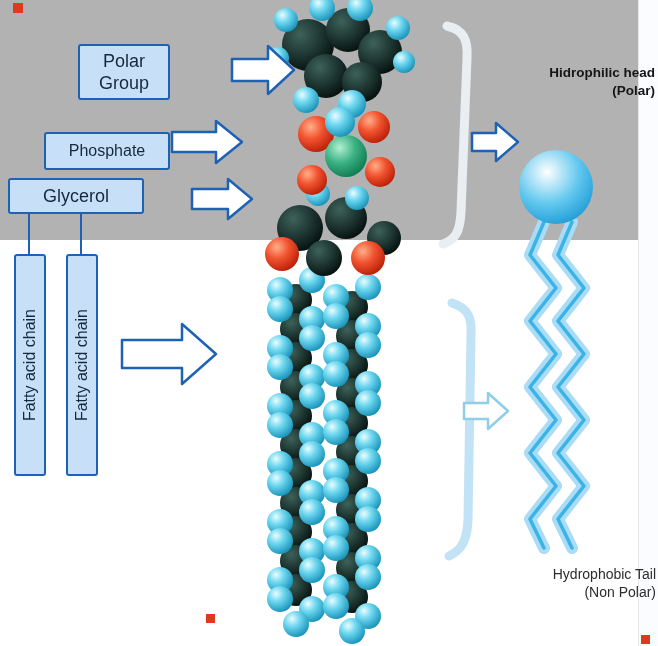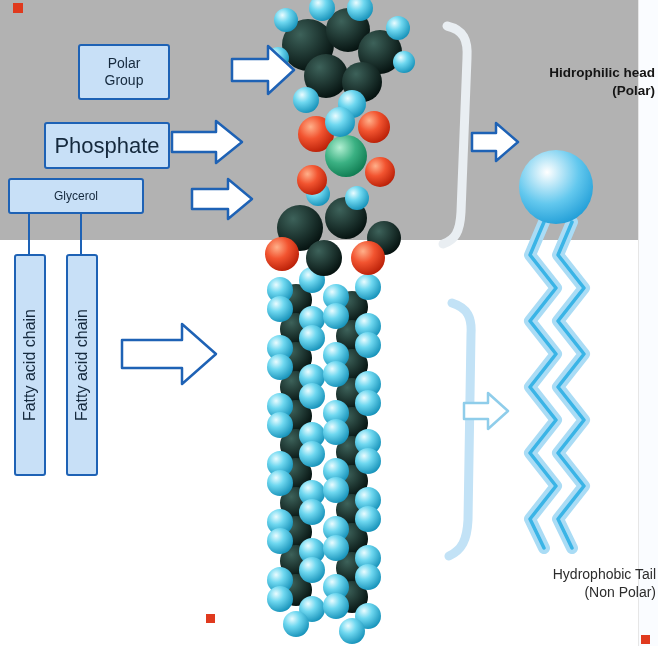--- a/index.html
+++ b/index.html
@@ -9,23 +9,23 @@
   }
   .bg-top{position:absolute;left:0;top:0;width:638px;height:240px;background:var(--background-top,#b2b2b2);}
   .right-strip{position:absolute;left:638px;top:0;width:20px;height:646px;background:#fafcff;border-left:1px solid #e6e6e6;}
   svg.art{position:absolute;left:0;top:0;width:658px;height:646px;}
   .label-box{
     position:absolute;background:var(--box-fill,#c8e0f7);border:2px solid var(--box-border,#1e62b5);
     border-radius:3px;display:flex;align-items:center;justify-content:center;
     color:#15293d;box-sizing:border-box;
   }
   .label-box span{white-space:pre-line;text-align:center;line-height:1.25;}
-  .box-polar{left:78px;top:44px;width:92px;height:56px;font-size:14px;}
-  .box-phosphate{left:44px;top:122px;width:126px;height:47px;font-size:22px;}
-  .box-glycerol{left:8px;top:178px;width:136px;height:36px;font-size:12px;}
+  .box-polar{left:78px;top:44px;width:92px;height:56px;font-size:18px;}
+  .box-phosphate{left:44px;top:132px;width:126px;height:38px;font-size:16px;}
+  .box-glycerol{left:8px;top:178px;width:136px;height:36px;font-size:18px;}
   .vbox{position:absolute;top:254px;width:32px;height:222px;font-size:16px;}
   .vbox span{writing-mode:vertical-rl;transform:rotate(180deg);white-space:nowrap;}
   .vbox1{left:14px;}
   .vbox2{left:66px;}
   .connector{position:absolute;width:2px;background:var(--box-border,#1e62b5);}
   .conn1{left:28px;top:214px;height:40px;}
   .conn2{left:80px;top:214px;height:40px;}
   .caption{position:absolute;text-align:right;white-space:pre-line;}
   .cap-hydrophilic{left:475px;top:64px;width:180px;font-size:13.5px;font-weight:bold;color:#151515;line-height:1.35;}
   .cap-hydrophobic{left:468px;top:565px;width:188px;font-size:14px;color:#2c2c2c;line-height:1.3;}

